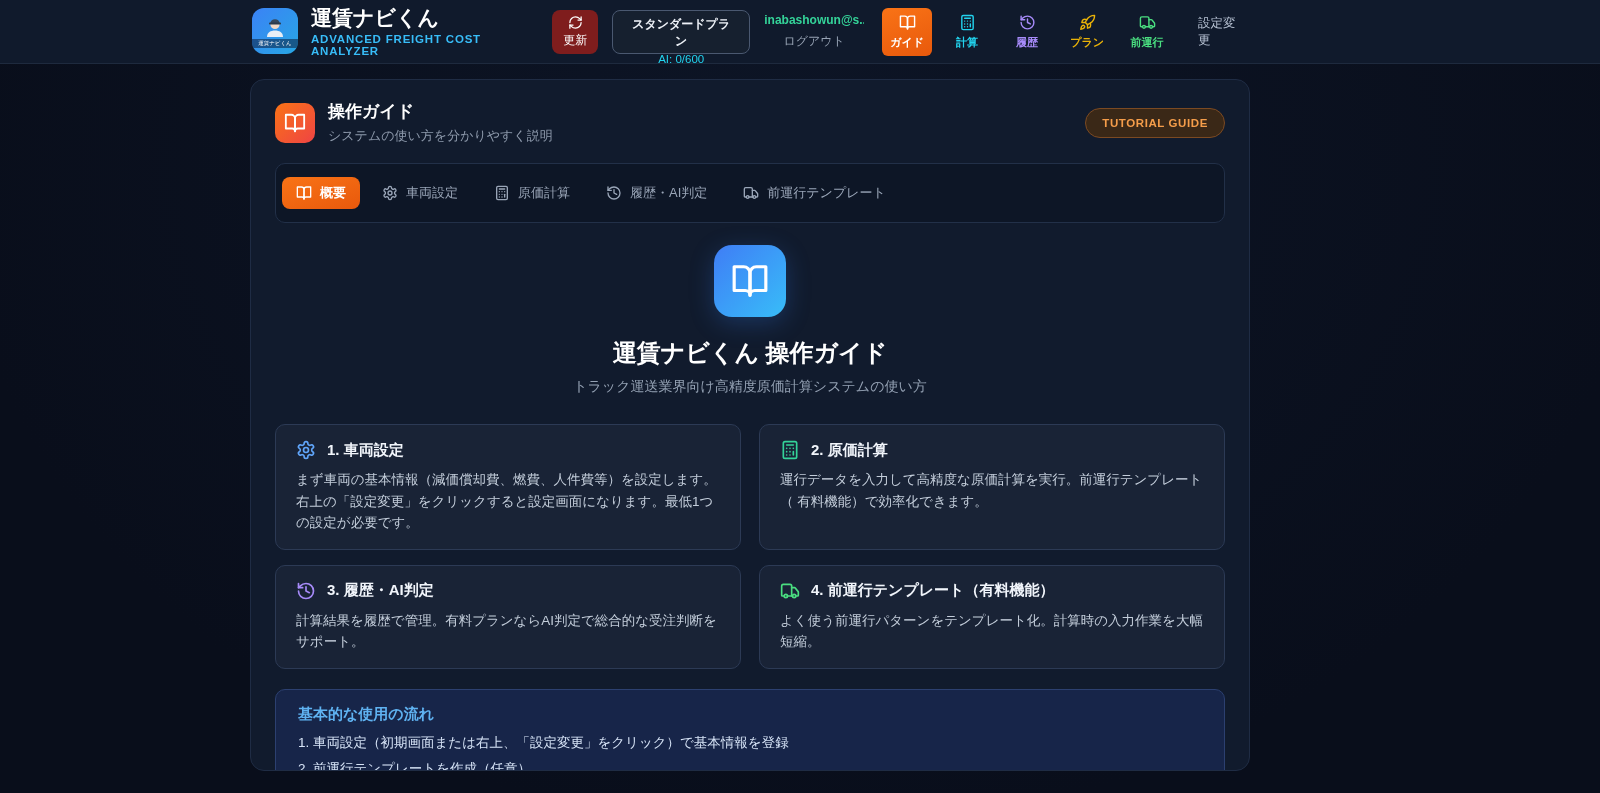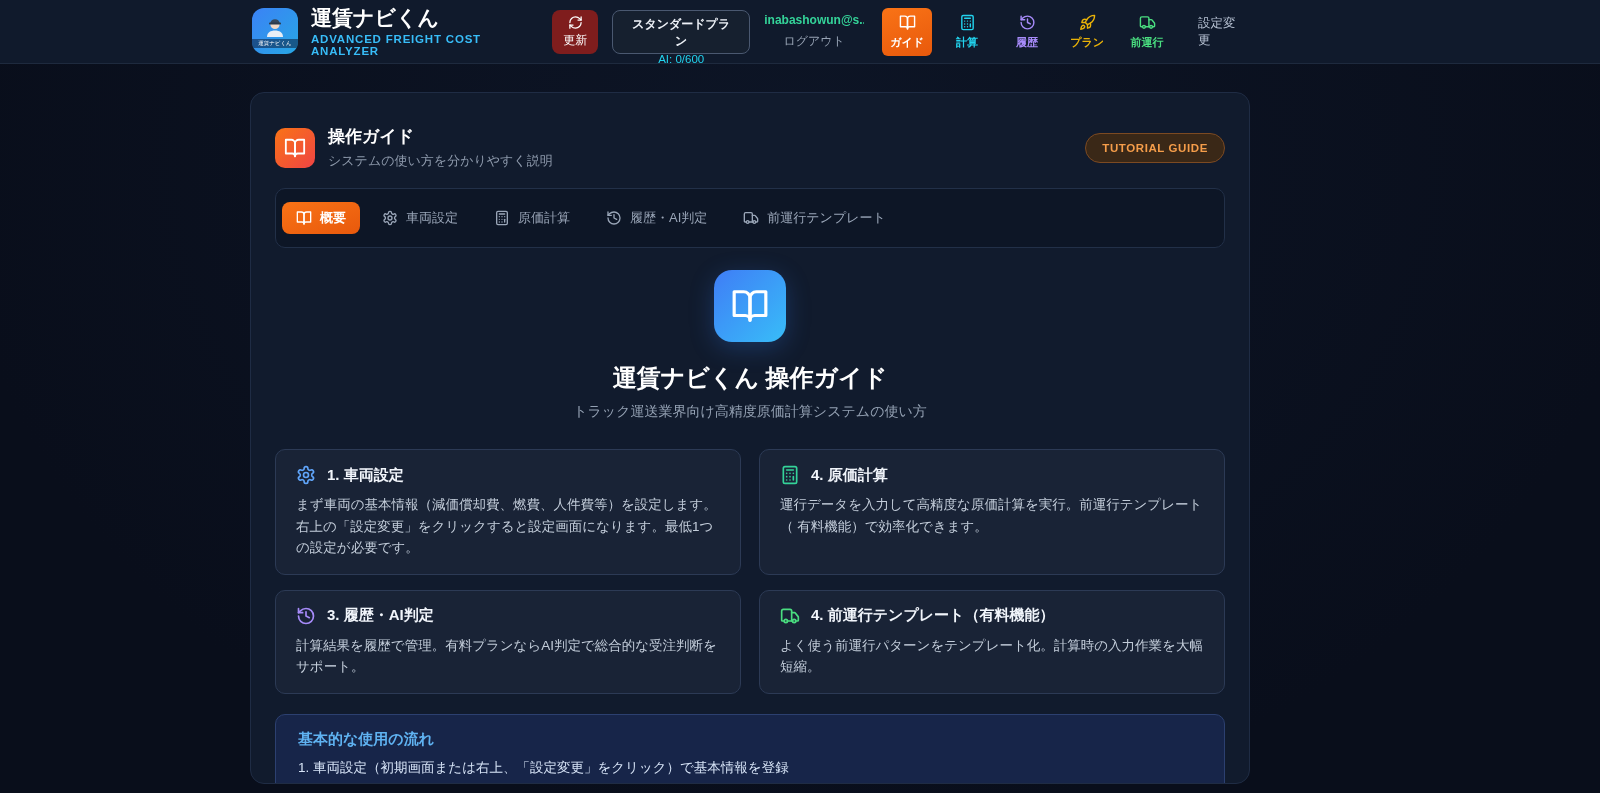--- a/index.html
+++ b/index.html
@@ -49,23 +49,23 @@
     width:50px; height:48px; border-radius:6px;
     display:flex; flex-direction:column; align-items:center; justify-content:center; gap:4px;
     font-size:11px; font-weight:bold; cursor:pointer;
   }
   .nav-item .ic { width:17px; height:17px; }
   .nav-item.active { background:linear-gradient(160deg,#f97316,#e8590c); color:#fff; }
   .settings-link { font-size:12.5px; color:#b6c1d2; margin-left:12px; cursor:pointer; }
 
   
   .panel {
-    position:absolute; left:250px; top:92px; width:1000px; height:692px;
+    position:absolute; left:250px; top:79px; width:1000px; height:692px;
     background:#111b2d; border:1px solid #1f2c44; border-radius:14px;
-    padding:32px 24px 0 24px; overflow:hidden;
+    padding:20px 24px 0 24px; overflow:hidden;
   }
   .phead { display:flex; align-items:center; }
   .phead-icon {
     width:40px; height:40px; border-radius:10px;
     background:linear-gradient(135deg,#f97316,#ef4444);
     display:flex; align-items:center; justify-content:center; color:#fff; flex-shrink:0;
   }
   .phead-icon .ic { width:22px; height:22px; }
   .phead-text { margin-left:13px; }
   .ptitle { font-size:17px; font-weight:bold; color:#fff; }
@@ -304,21 +304,21 @@
         <span class="ftitle">1. 車両設定</span>
       </div>
       <div class="fdesc">まず車両の基本情報（減価償却費、燃費、人件費等）を設定します。右上の「設定変更」をクリックすると設定画面になります。最低1つの設定が必要です。</div>
     </div>
 
     <div class="fcard">
       <div class="fhead">
         <svg class="ic" style="color: rgb(52, 211, 153);">
             <use href="#i-calc"></use>
           </svg>
-        <span class="ftitle">4. 原価計算</span>
+        <span class="ftitle">2. 原価計算</span>
       </div>
       <div class="fdesc">運行データを入力して高精度な原価計算を実行。前運行テンプレート（ 有料機能）で効率化できます。</div>
     </div>
 
     <div class="fcard">
       <div class="fhead">
         <svg class="ic" style="color: rgb(167, 139, 250);">
             <use href="#i-history"></use>
           </svg>
         <span class="ftitle">3. 履歴・AI判定</span>

